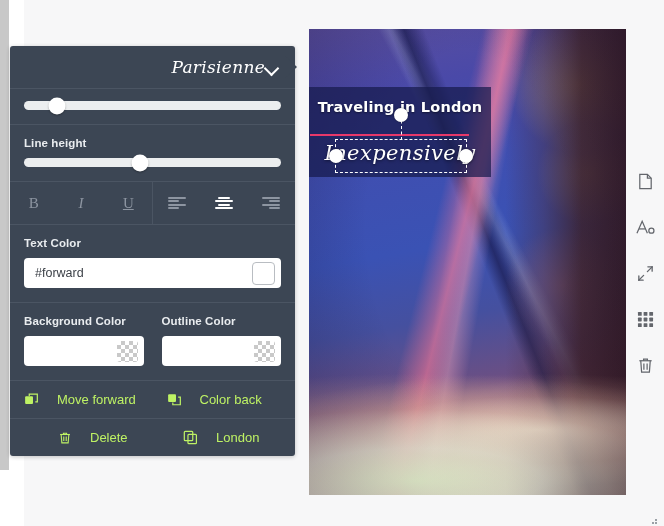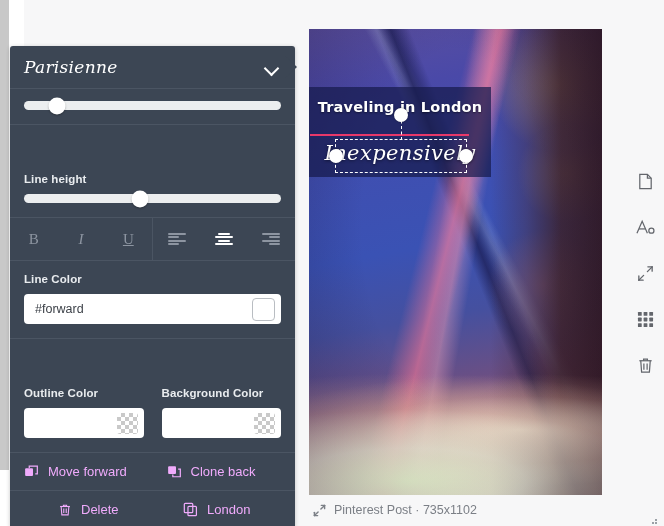--- a/index.html
+++ b/index.html
@@ -48,21 +48,21 @@
     width: 285px;
     background: #3c4654;
     border-radius: 3px;
     box-shadow: 0 1px 4px rgba(0,0,0,0.22);
     color: #ffffff;
   }
   .panel-header {
     height: 42px;
     display: flex;
     align-items: center;
-    justify-content: space-between;
+    justify-content: flex-end;
     padding: 0 14px 0 14px;
     border-bottom: 1px solid #4b5563;
     position: relative;
   }
   .font-name {
     font-family: "DejaVu Serif", serif;
     font-style: italic;
     font-size: 17px;
     letter-spacing: 0.3px;
     color: #ffffff;
@@ -114,21 +114,21 @@
     width: 17px; height: 17px;
     background: #ffffff;
     border-radius: 50%;
     transform: translate(-50%, -50%);
     box-shadow: 0 1px 2px rgba(0,0,0,0.3);
   }
   .two-col {
     display: flex;
     gap: 18px;
   }
-  .two-col > div { flex: 1; margin-top: 36px; }
+  .two-col > div { flex: 1; }
 
   
   #format-row {
     display: flex;
     height: 42px;
     border-bottom: 1px solid #4b5563;
   }
   .fmt-group {
     display: flex;
     flex: 1;
@@ -212,39 +212,39 @@
   
   .action-row {
     display: flex;
     border-bottom: 1px solid #4b5563;
   }
   .action-row:last-child { border-bottom: none; margin-left: 33px; }
   .action-btn {
     flex: 1;
     display: flex;
     align-items: center;
-    gap: 9px;
+    gap: 18px;
     padding: 11px 0 11px 14px;
     font-size: 13px;
-    color: #f0abfc;
+    color: #bef264;
   }
   .action-icon {
     width: 15px; height: 15px;
     flex: none;
     display: flex;
     align-items: center;
     justify-content: center;
   }
   .action-icon svg { display: block; }
 
   
   #canvas-wrap {
     position: absolute;
     left: 309px; top: 29px;
-    width: 293px; height: 466px;
+    width: 317px; height: 466px;
     overflow: hidden;
     background: #a21caf;
   }
   #design-photo {
     position: absolute;
     inset: 0;
     background:
       
       radial-gradient(ellipse 180% 32% at 34% 97%, rgba(240,255,214,0.96) 0%, rgba(243,250,225,0.75) 22%, rgba(228,185,160,0.35) 48%, rgba(0,0,0,0) 72%),
       radial-gradient(ellipse 120% 16% at 72% 86%, rgba(255,246,224,0.85) 0%, rgba(222,170,150,0.3) 45%, rgba(0,0,0,0) 75%),
@@ -389,33 +389,20 @@
 
       <div id="selection-box">
         <div id="handle-stem"></div>
         <div class="handle" id="handle-top"></div>
         <div class="handle" id="handle-left"></div>
         <div class="handle" id="handle-right"></div>
       </div>
     </div>
   </div>
 
-  <div id="canvas-caption">
-    <span id="caption-icon">
-      <svg viewBox="0 0 14 14" width="13" height="13" fill="none" stroke="currentColor" stroke-width="1.5" stroke-linecap="round">
-        <path d="M8.5 5.5 L12.5 1.5"></path>
-          <path d="M12.5 1.5 L12.5 5"></path>
-          <path d="M12.5 1.5 L9 1.5"></path>
-        <path d="M5.5 8.5 L1.5 12.5"></path>
-          <path d="M1.5 12.5 L1.5 9"></path>
-          <path d="M1.5 12.5 L5 12.5"></path>
-      </svg>
-    </span>
-    <span>Pinterest Post · 735x1102</span>
-  </div>
 
   <div id="tool-rail">
     <div class="rail-icon">
       <svg viewBox="0 0 20 20" width="19" height="19" fill="none" stroke="currentColor" stroke-width="1.3">
         <path d="M4 2.5 h8 l4 4 v11 h-12 z"></path>
         <path d="M12 2.5 v4 h4"></path>
       </svg>
     </div>
     <div class="rail-icon">
       <svg viewBox="0 0 22 20" width="21" height="19" fill="none" stroke="currentColor" stroke-width="1.3">
@@ -502,37 +489,37 @@
         <span class="align-icon right">
             <i></i>
             <i></i>
             <i></i>
             <i></i>
           </span>
       </div>
     </div>
 
     <div class="section">
-      <div class="field-label">Line Color</div>
+      <div class="field-label">Text Color</div>
       <div class="color-input">
         <span class="color-value">#forward</span>
         <span class="swatch" style="background: rgb(255, 255, 255);"></span>
       </div>
     </div>
 
     <div class="section two-col">
       <div>
-        <div class="field-label">Outline Color</div>
+        <div class="field-label">Background Color</div>
         <div class="color-input">
           <span class="color-value"></span>
           <span class="swatch checker"></span>
         </div>
       </div>
       <div>
-        <div class="field-label">Background Color</div>
+        <div class="field-label">Outline Color</div>
         <div class="color-input">
           <span class="color-value"></span>
           <span class="swatch checker"></span>
         </div>
       </div>
     </div>
 
     <div class="action-row">
       <div class="action-btn">
         <span class="action-icon">
@@ -543,21 +530,21 @@
         </span>
         <span>Move forward</span>
       </div>
       <div class="action-btn">
         <span class="action-icon">
           <svg viewBox="0 0 16 16" width="15" height="15" fill="none" stroke="currentColor" stroke-width="1.3">
             <rect x="1.2" y="2.4" width="8.4" height="8.2" rx="1" fill="currentColor" stroke="none"></rect>
             <path d="M6.2 11.2 v2.4 h8 V5.4 h-2.3"></path>
           </svg>
         </span>
-        <span>Clone back</span>
+        <span>Color back</span>
       </div>
     </div>
 
     <div class="action-row">
       <div class="action-btn">
         <span class="action-icon">
           <svg viewBox="0 0 16 16" width="14" height="14" fill="none" stroke="currentColor" stroke-width="1.25">
             <path d="M2.4 4 h11.2"></path>
             <path d="M6.2 4 V2.5 h3.6 V4"></path>
             <path d="M3.6 4 l0.8 9.6 h7.2 L12.4 4"></path>

